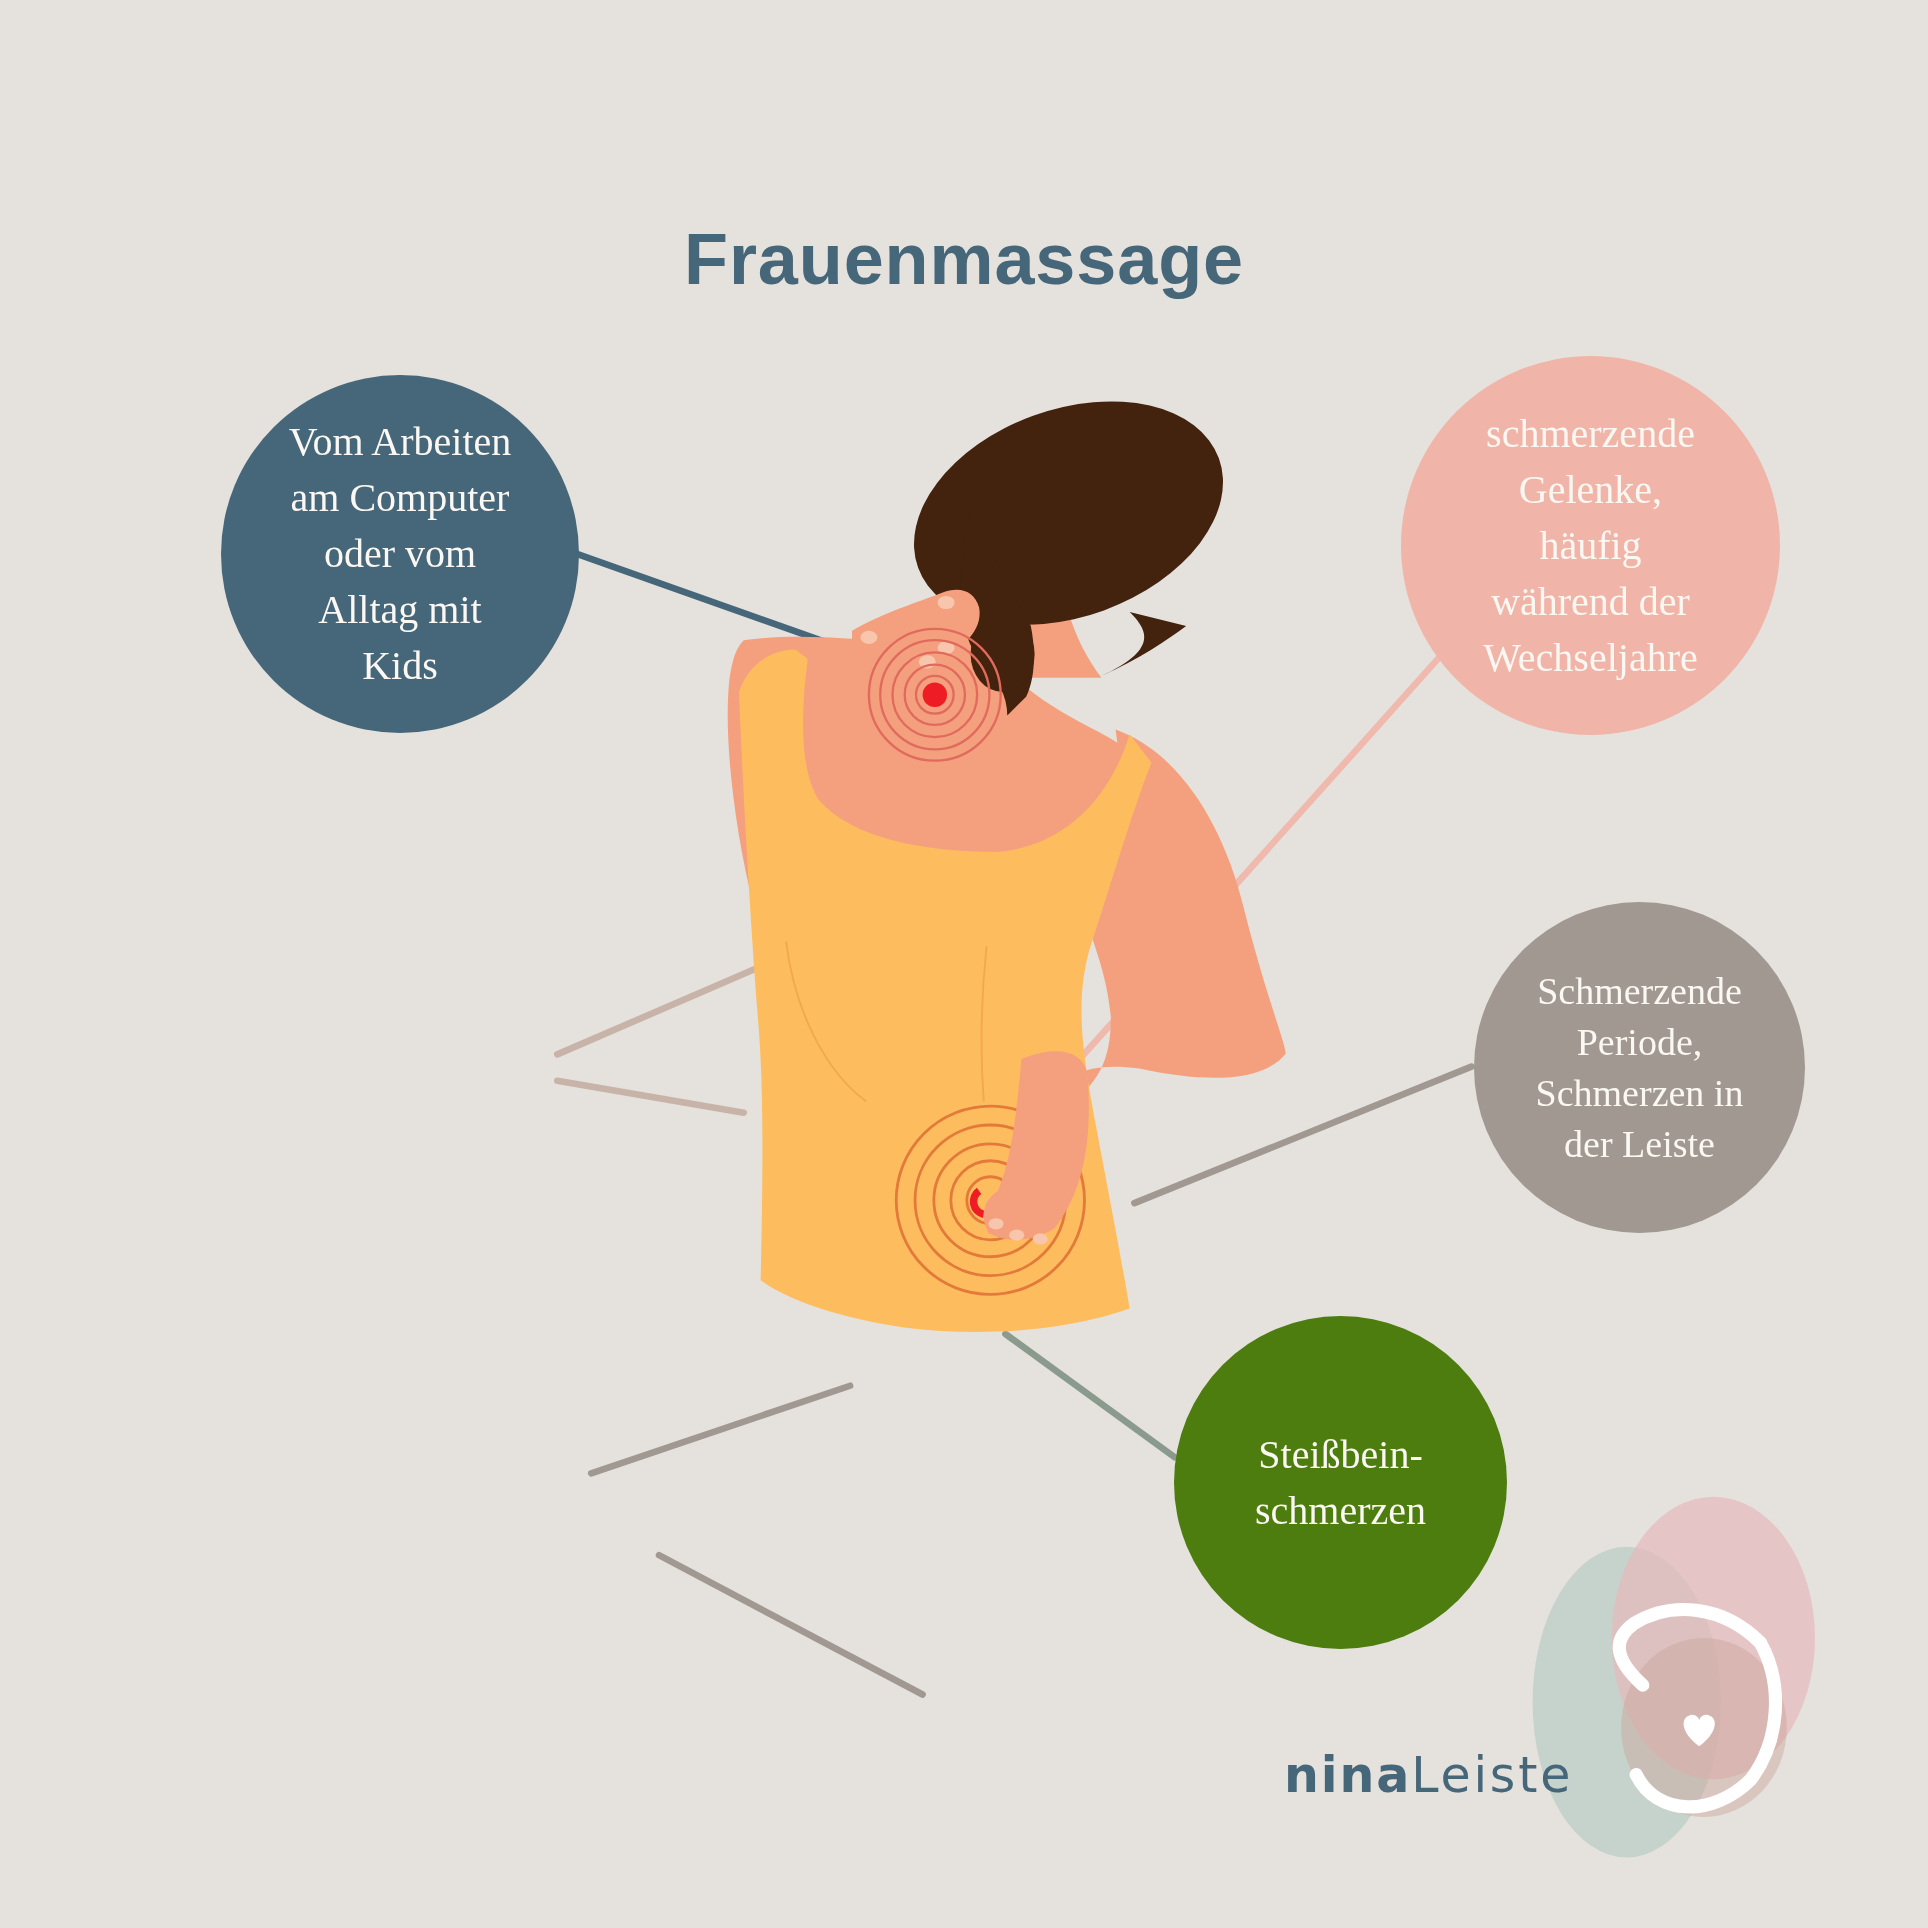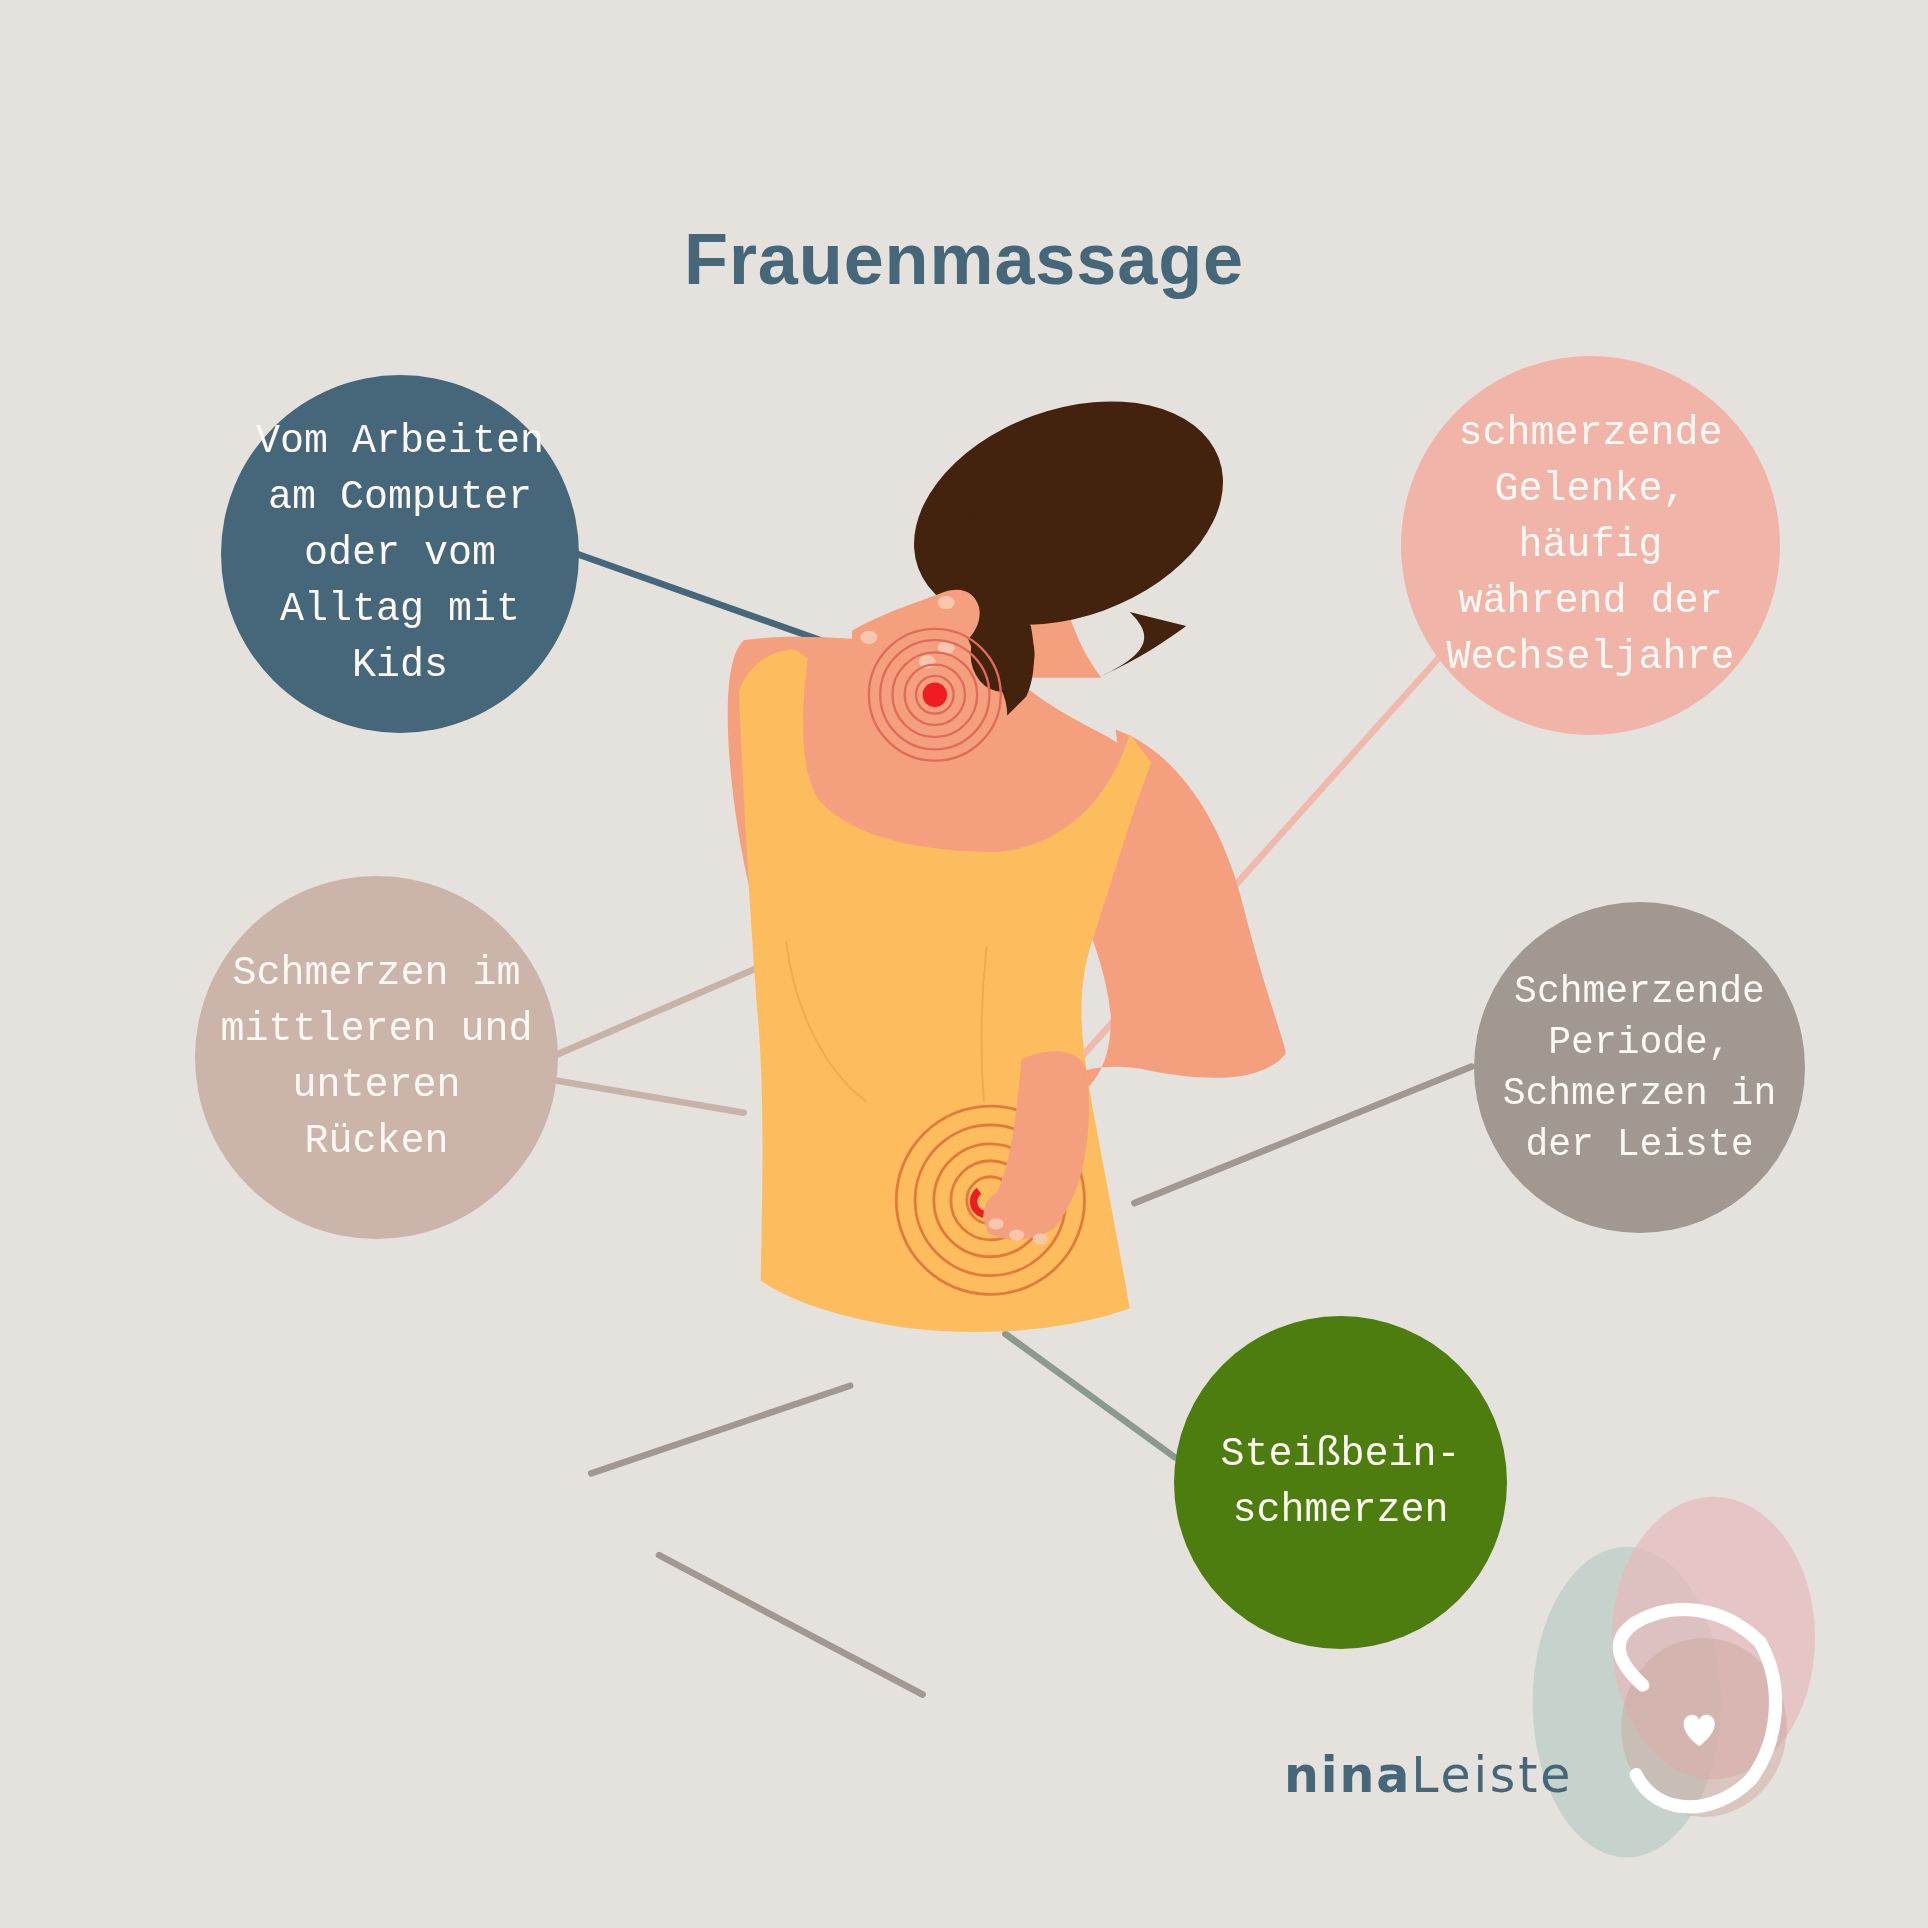--- a/index.html
+++ b/index.html
@@ -15,21 +15,21 @@
     position: absolute; left: 0; width: 1928px; top: 198px;
     text-align: center; font-family: "Liberation Sans", sans-serif;
     font-weight: 700; font-size: 72px; color: #466679; letter-spacing: 0.9px; margin-top: 20px;
   }
   .bubble {
     position: absolute; border-radius: 50%;
     display: flex; align-items: center; justify-content: center;
     text-align: center; color: #fbf8f3; box-sizing: border-box;
   }
   .bubble .txt {
-    font-family: Liberation Mono, monospace; font-weight: 300;
+    font-family: Liberation Serif, serif; font-weight: 300;
     font-size: 40px; line-height: 56px; white-space: pre-line; text-align: center;
   }
   .brand {
     position: absolute; left: 1241px; top: 1747px;
     font-family: "DejaVu Sans", sans-serif; font-size: 49px;
     color: #466679; letter-spacing: 2.8px;
   }
   .brand .first { font-weight: 700; letter-spacing: 1.9px; margin-left: 43px; }
 </style>
 </head>
@@ -140,26 +140,20 @@
   </div>
 
   <div class="bubble" style="left:1401px; top:356px; width:379px; height:379px; background:#f0b5a8;">
     <span class="txt">schmerzende
 Gelenke,
 häufig
 während der
 Wechseljahre</span>
   </div>
 
-  <div class="bubble" style="left:195px; top:876px; width:363px; height:363px; background:#cbb5aa;">
-    <span class="txt">Schmerzen im
-mittleren und
-unteren
-Rücken</span>
-  </div>
 
   <div class="bubble" style="left:1474px; top:902px; width:331px; height:331px; background:#a09891;">
     <span class="txt" style="font-size:38px; line-height:51px;">Schmerzende
 Periode,
 Schmerzen in
 der Leiste</span>
   </div>
 
   <div class="bubble" style="left:1174px; top:1316px; width:333px; height:333px; background:#4d7c0f;">
     <span class="txt">Steißbein-

